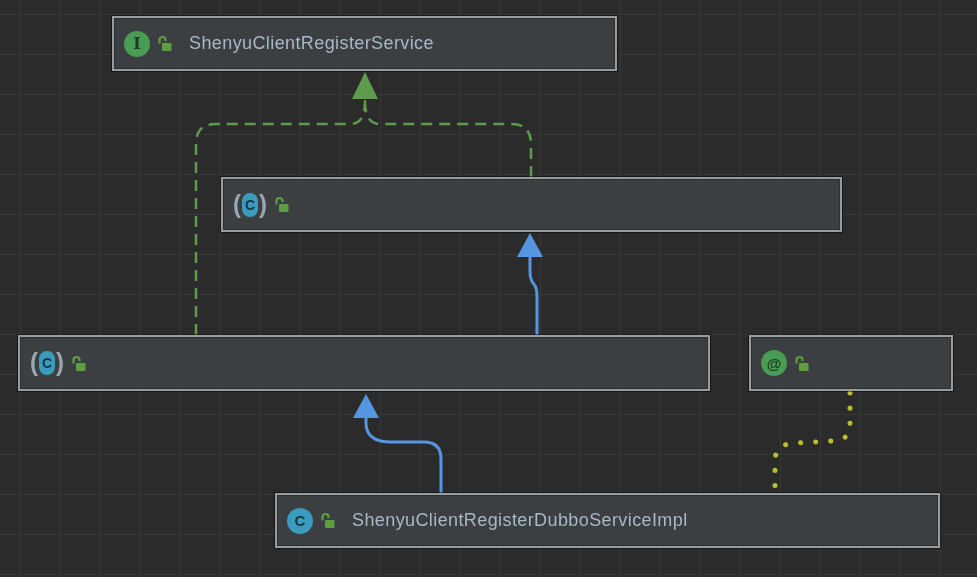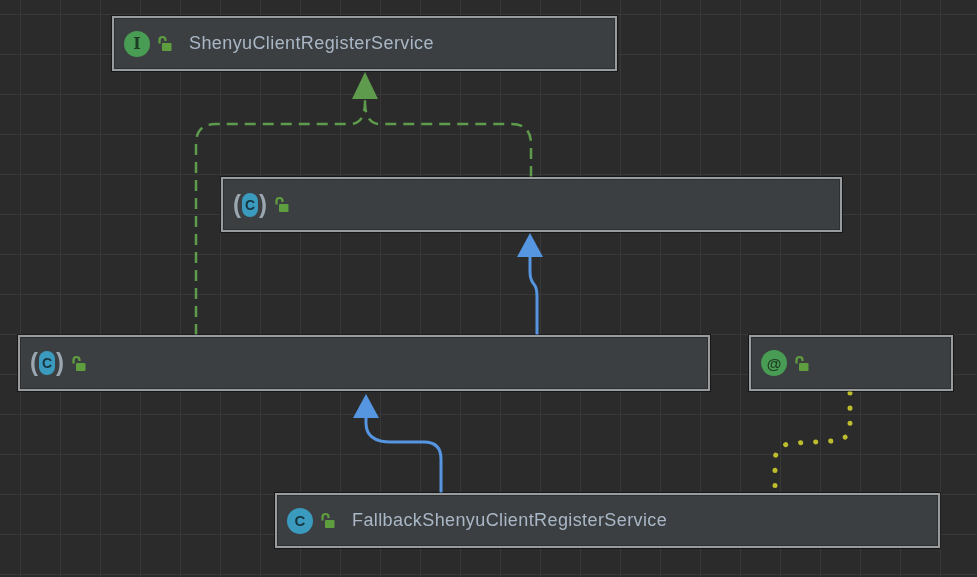--- a/index.html
+++ b/index.html
@@ -147,16 +147,16 @@
   </div>
 
   <div class="node" style="left:275px;top:493px;width:665px;height:55px;">
     <span class="ic teal-circle">
       <span class="glyph">C</span>
     </span>
     <svg class="lock" width="17" height="17" viewBox="0 0 17 17">
       <path d="M3.5 8.5 V5 a3 3 0 0 1 6 0 V6" fill="none" stroke-width="2.2" stroke="#5f9e3f"></path>
       <rect x="6" y="8" width="9.5" height="8" rx="1" fill="#5f9e3f"></rect>
     </svg>
-    <span class="label">FallbackShenyuClientRegisterService</span>
+    <span class="label">ShenyuClientRegisterDubboServiceImpl</span>
   </div>
 
 </div>
 
 </body></html>

